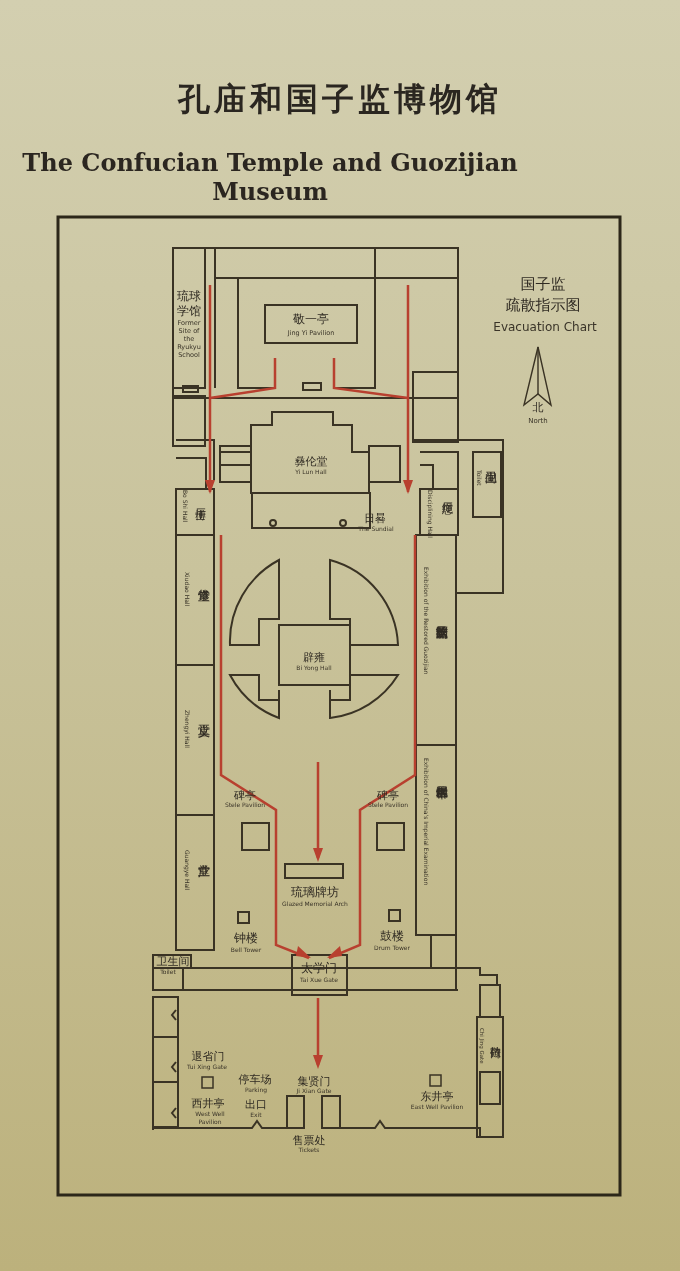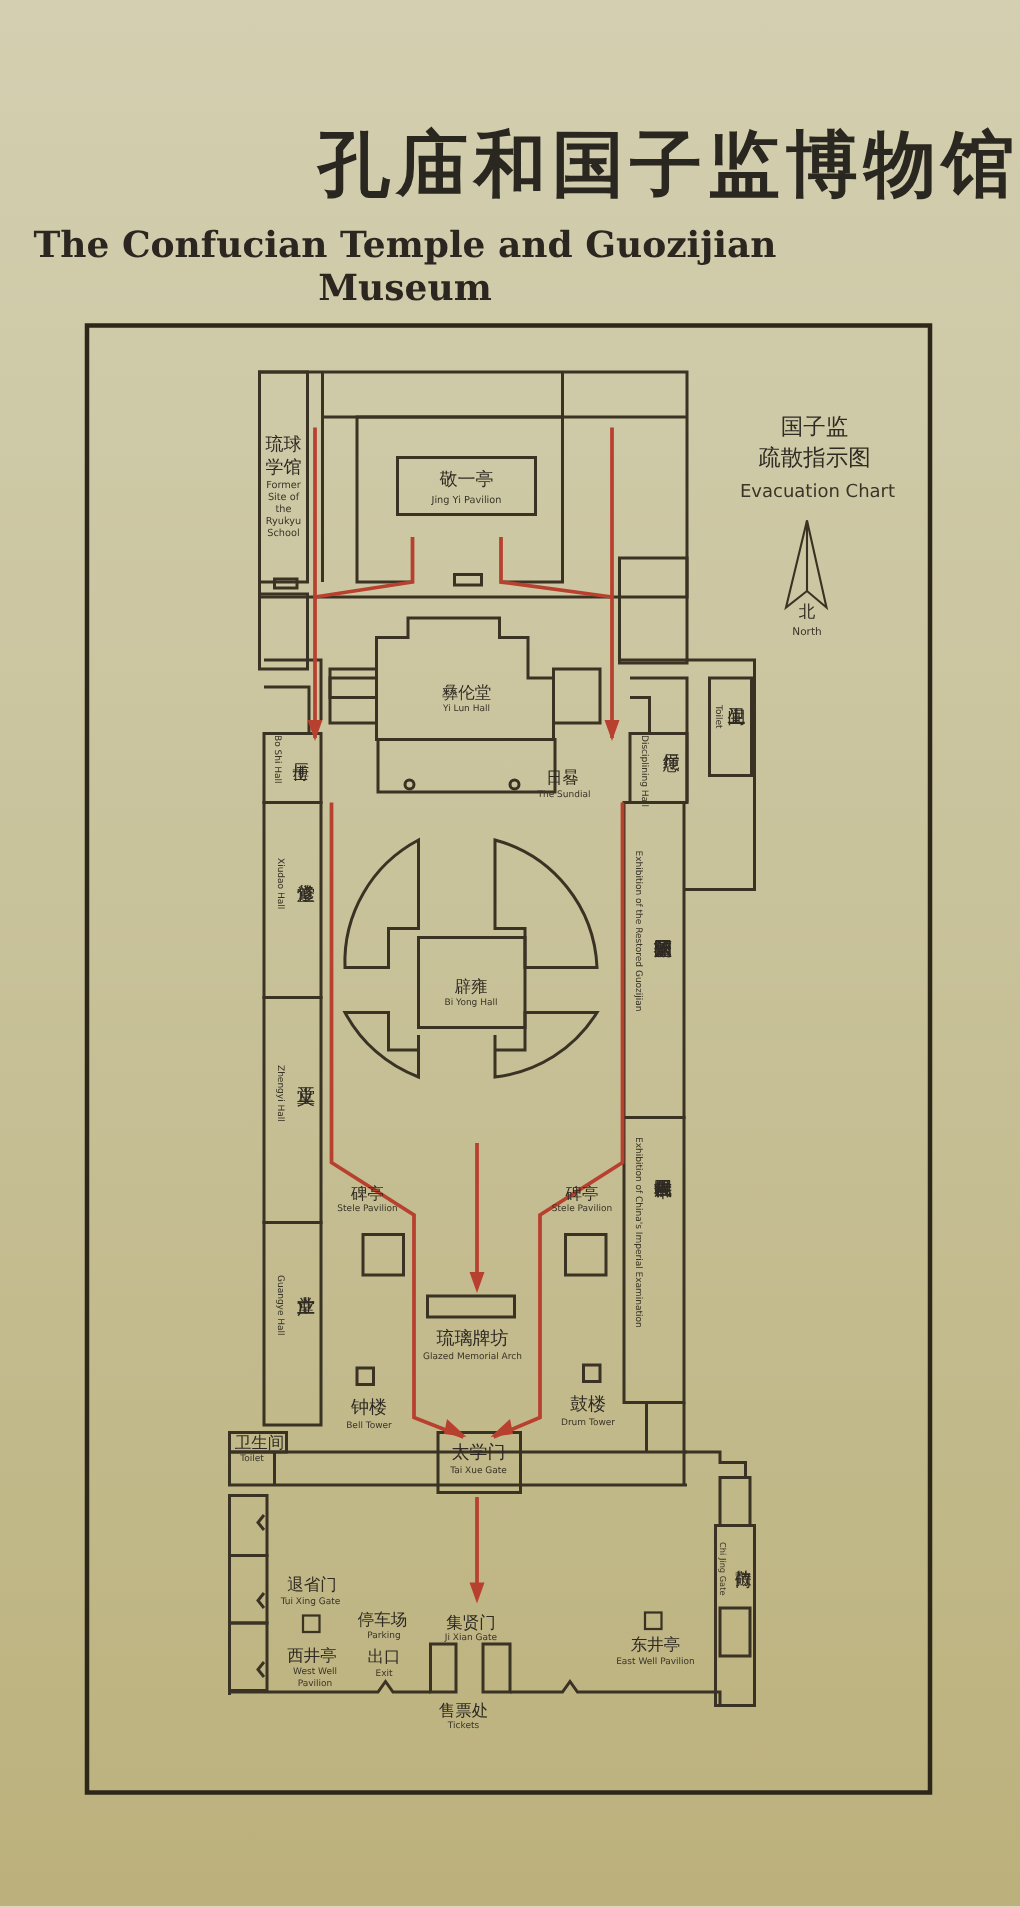--- a/index.html
+++ b/index.html
@@ -3,22 +3,22 @@
 <meta charset="utf-8">
 <style>
   html, body { margin: 0; padding: 0; }
   body {
     width: 680px; height: 1271px; overflow: hidden;
     background: linear-gradient(180deg, #d3cfb0 0%, #c9c39c 45%, #bcb17c 100%);
     font-family: "DejaVu Sans", sans-serif;
     position: relative;
   }
   .title-zh {
-    position: absolute; left: 0; top: 78px; width: 680px; text-align: right;
-    font-family: "DejaVu Serif", serif; font-weight: bold; font-size: 48px;
+    position: absolute; left: 0; top: 78px; width: 680px; text-align: center;
+    font-family: "DejaVu Serif", serif; font-weight: bold; font-size: 32px;
     letter-spacing: 4px; color: #2a2620;
   }
   .title-en {
     position: absolute; left: 0; top: 148px; width: 540px; text-align: center;
     font-family: "DejaVu Serif", serif; font-weight: bold; font-size: 24px;
     color: #2b2620;
   }
   svg { position: absolute; left: 0; top: 0; }
   .lbl-zh { font-family: "DejaVu Sans", sans-serif; fill: #2f2a22; }
   .lbl-en { font-family: "DejaVu Sans", sans-serif; fill: #3a3428; }

